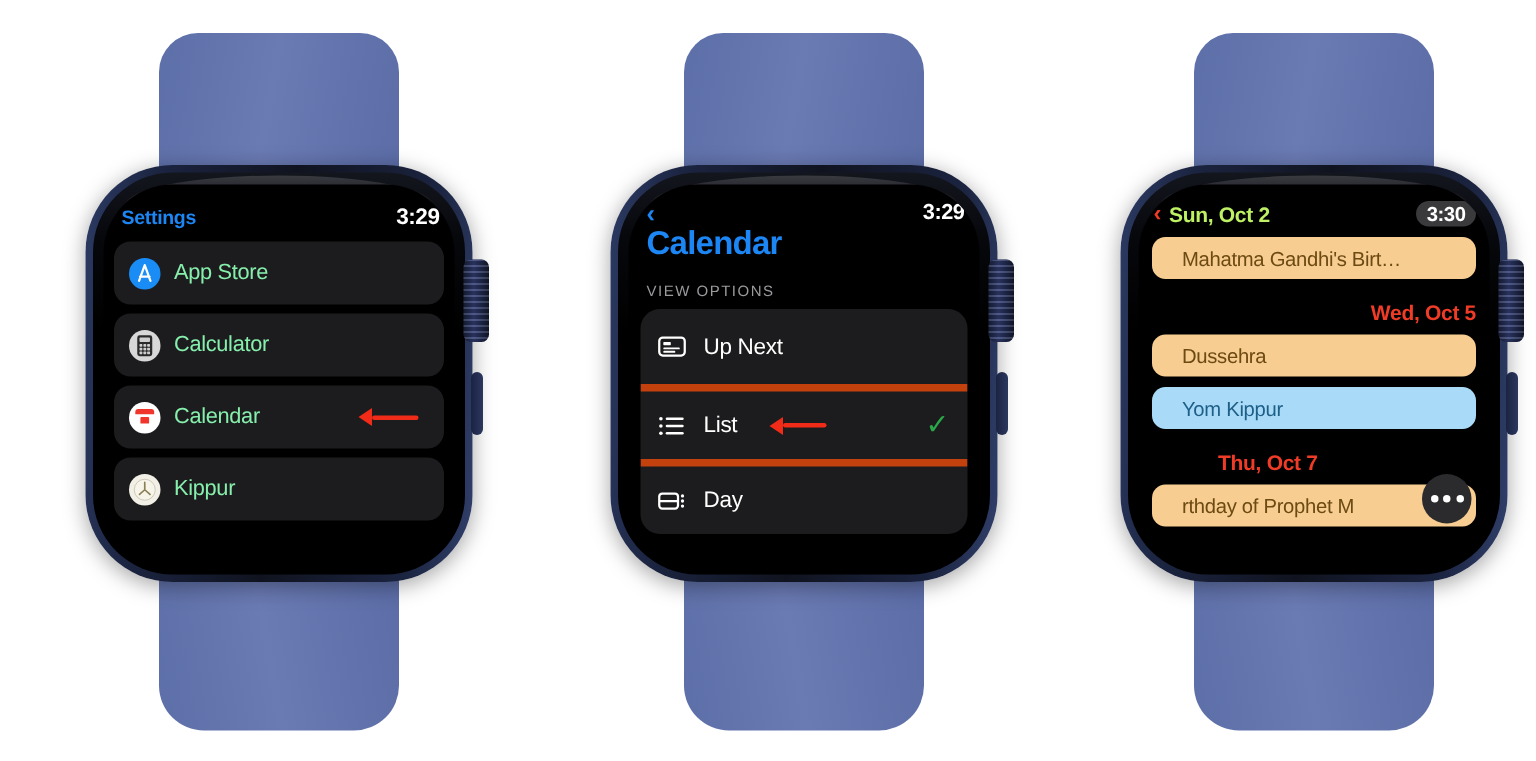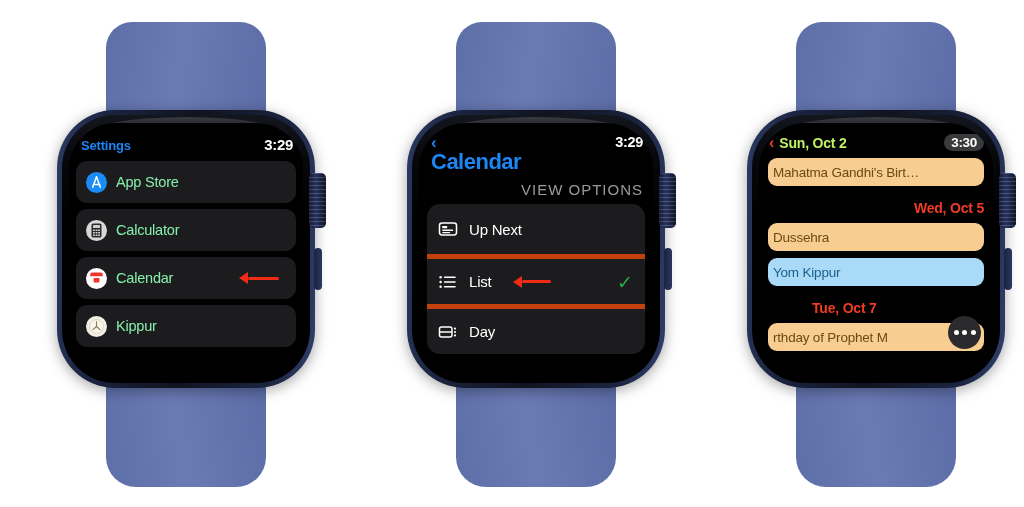--- a/index.html
+++ b/index.html
@@ -75,21 +75,21 @@
   .a1 { left:163px; top:50%; transform:translateY(-50%); }
   .a1 .shaft { width:31px; }
 
   
   .s2-top { padding:11px 10px 0 12px; }
   .s2-row1 { display:flex; align-items:flex-start; justify-content:space-between; }
   .s2-back { color:#1b86f4; font-size:17px; line-height:1; font-weight:bold; }
   .s2-time { color:#fff; font-size:14.5px; font-weight:bold; letter-spacing:-.3px; }
   .s2-title { color:#1b86f4; font-size:22px; font-weight:bold; letter-spacing:-.5px;
               margin-top:-2px; }
-  .s2-sub { color:#9a9a9e; font-size:15px; letter-spacing:1px; margin-top:6px;text-align:right; }
+  .s2-sub { color:#9a9a9e; font-size:10px; letter-spacing:1px; margin-top:14px; }
   .s2-panel { margin:6px 8px 0 8px; background:#1c1c1e; border-radius:13px; overflow:hidden; }
   .s2-item { position:relative; display:flex; align-items:center; gap:11px;
              height:50px; padding:0 11px; }
   .s2-item + .s2-item { border-top:5px solid #c2410c; }
   .s2-ilabel { color:#fff; font-size:15px; letter-spacing:-.2px; }
   .s2-check { position:absolute; right:12px; top:50%; transform:translateY(-50%);
               color:#2aa949; font-size:19px; line-height:1; }
   .a2 { left:86px; top:50%; transform:translateY(-50%); }
   .a2 .shaft { width:29px; }
   .glyph { width:20px; height:20px; flex:0 0 20px; }
@@ -97,21 +97,21 @@
   
   .s3-head { display:flex; align-items:center; justify-content:space-between;
              padding:11px 9px 0 10px; }
   .s3-left { display:flex; align-items:center; gap:5px; }
   .s3-back { color:#f03b26; font-size:16px; font-weight:bold; line-height:1; }
   .s3-date { color:#bef264; font-size:14px; font-weight:bold; letter-spacing:-.2px; }
   .s3-timepill { background:#3a3a3c; border-radius:9px; padding:1px 7px;
                  color:#fff; font-size:13.5px; font-weight:bold; letter-spacing:-.3px; }
   .s3-body { padding:0 9px; }
   .evt { border-radius:9px; height:28px; display:flex; align-items:center;
-         padding:0 5px; margin-top:7px; font-size:13.5px; letter-spacing:-.2px;
+         padding:0 20px; margin-top:7px; font-size:13.5px; letter-spacing:-.2px;
          white-space:nowrap; overflow:hidden; }
   .evt-orange { background:#f8cd91; color:#6c4a13; }
   .evt-blue   { background:#a9dbf8; color:#1e5f88; }
   .s3-dhead { color:#f03b26; font-size:14px; font-weight:bold; letter-spacing:-.2px;
               text-align:right; margin-top:14px; }
   .s3-dhead.left { text-align:left; padding-left:44px; }
   .more-btn { position:absolute; right:12px; bottom:26px; width:33px; height:33px;
               border-radius:50%; background:#2b2b2d; display:flex; align-items:center;
               justify-content:center; gap:3.5px; }
   .more-btn i { width:5px; height:5px; border-radius:50%; background:#fff; display:block; }
@@ -291,21 +291,21 @@
         <span class="s3-timepill">3:30</span>
       </div>
 
       <div class="s3-body">
         <div class="evt evt-orange">Mahatma Gandhi's Birt…</div>
 
         <div class="s3-dhead">Wed, Oct 5</div>
         <div class="evt evt-orange">Dussehra</div>
         <div class="evt evt-blue">Yom Kippur</div>
 
-        <div class="s3-dhead left">Tue, Oct 7</div>
+        <div class="s3-dhead left">Thu, Oct 7</div>
         <div class="evt evt-orange">rthday of Prophet M</div>
       </div>
 
       <div class="more-btn">
         <i></i>
           <i></i>
           <i></i>
       </div>
     </div>
   </div>

